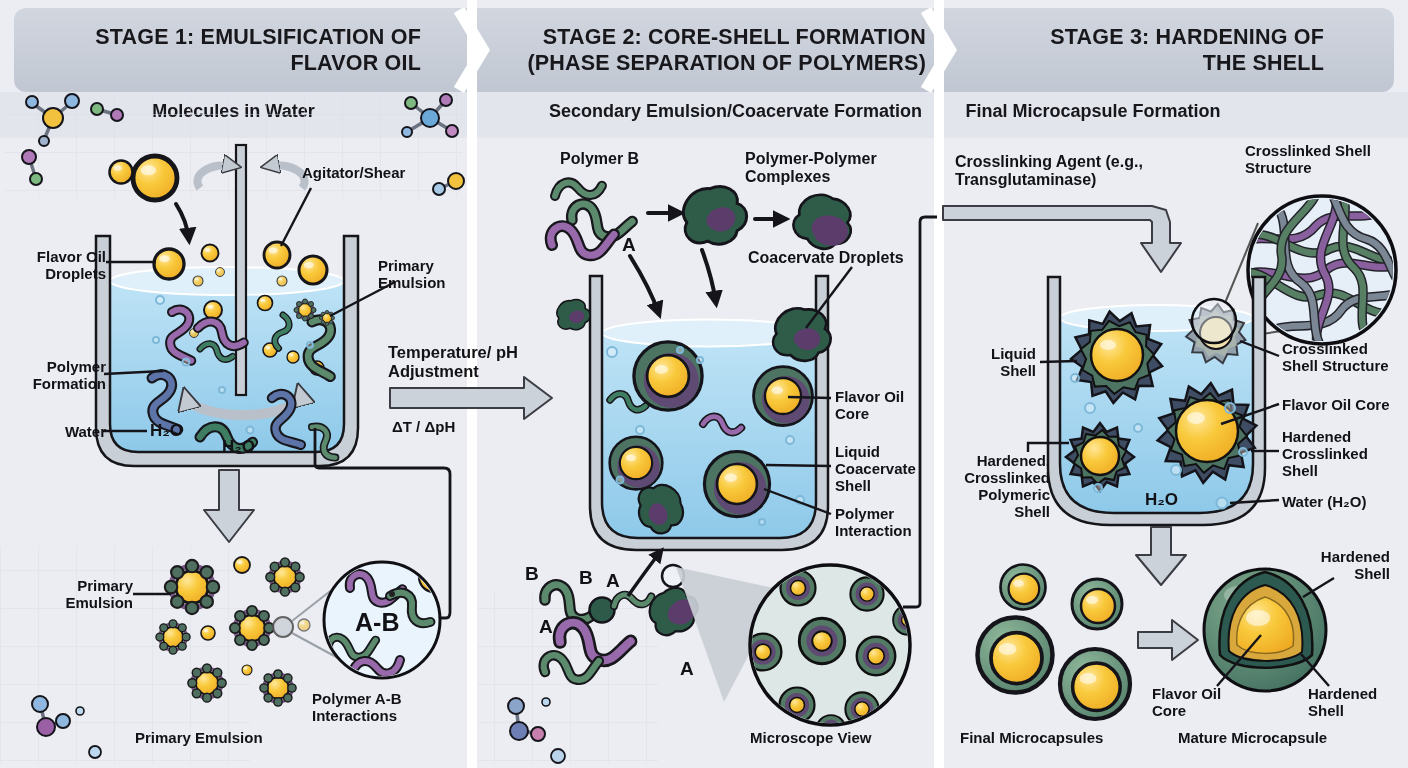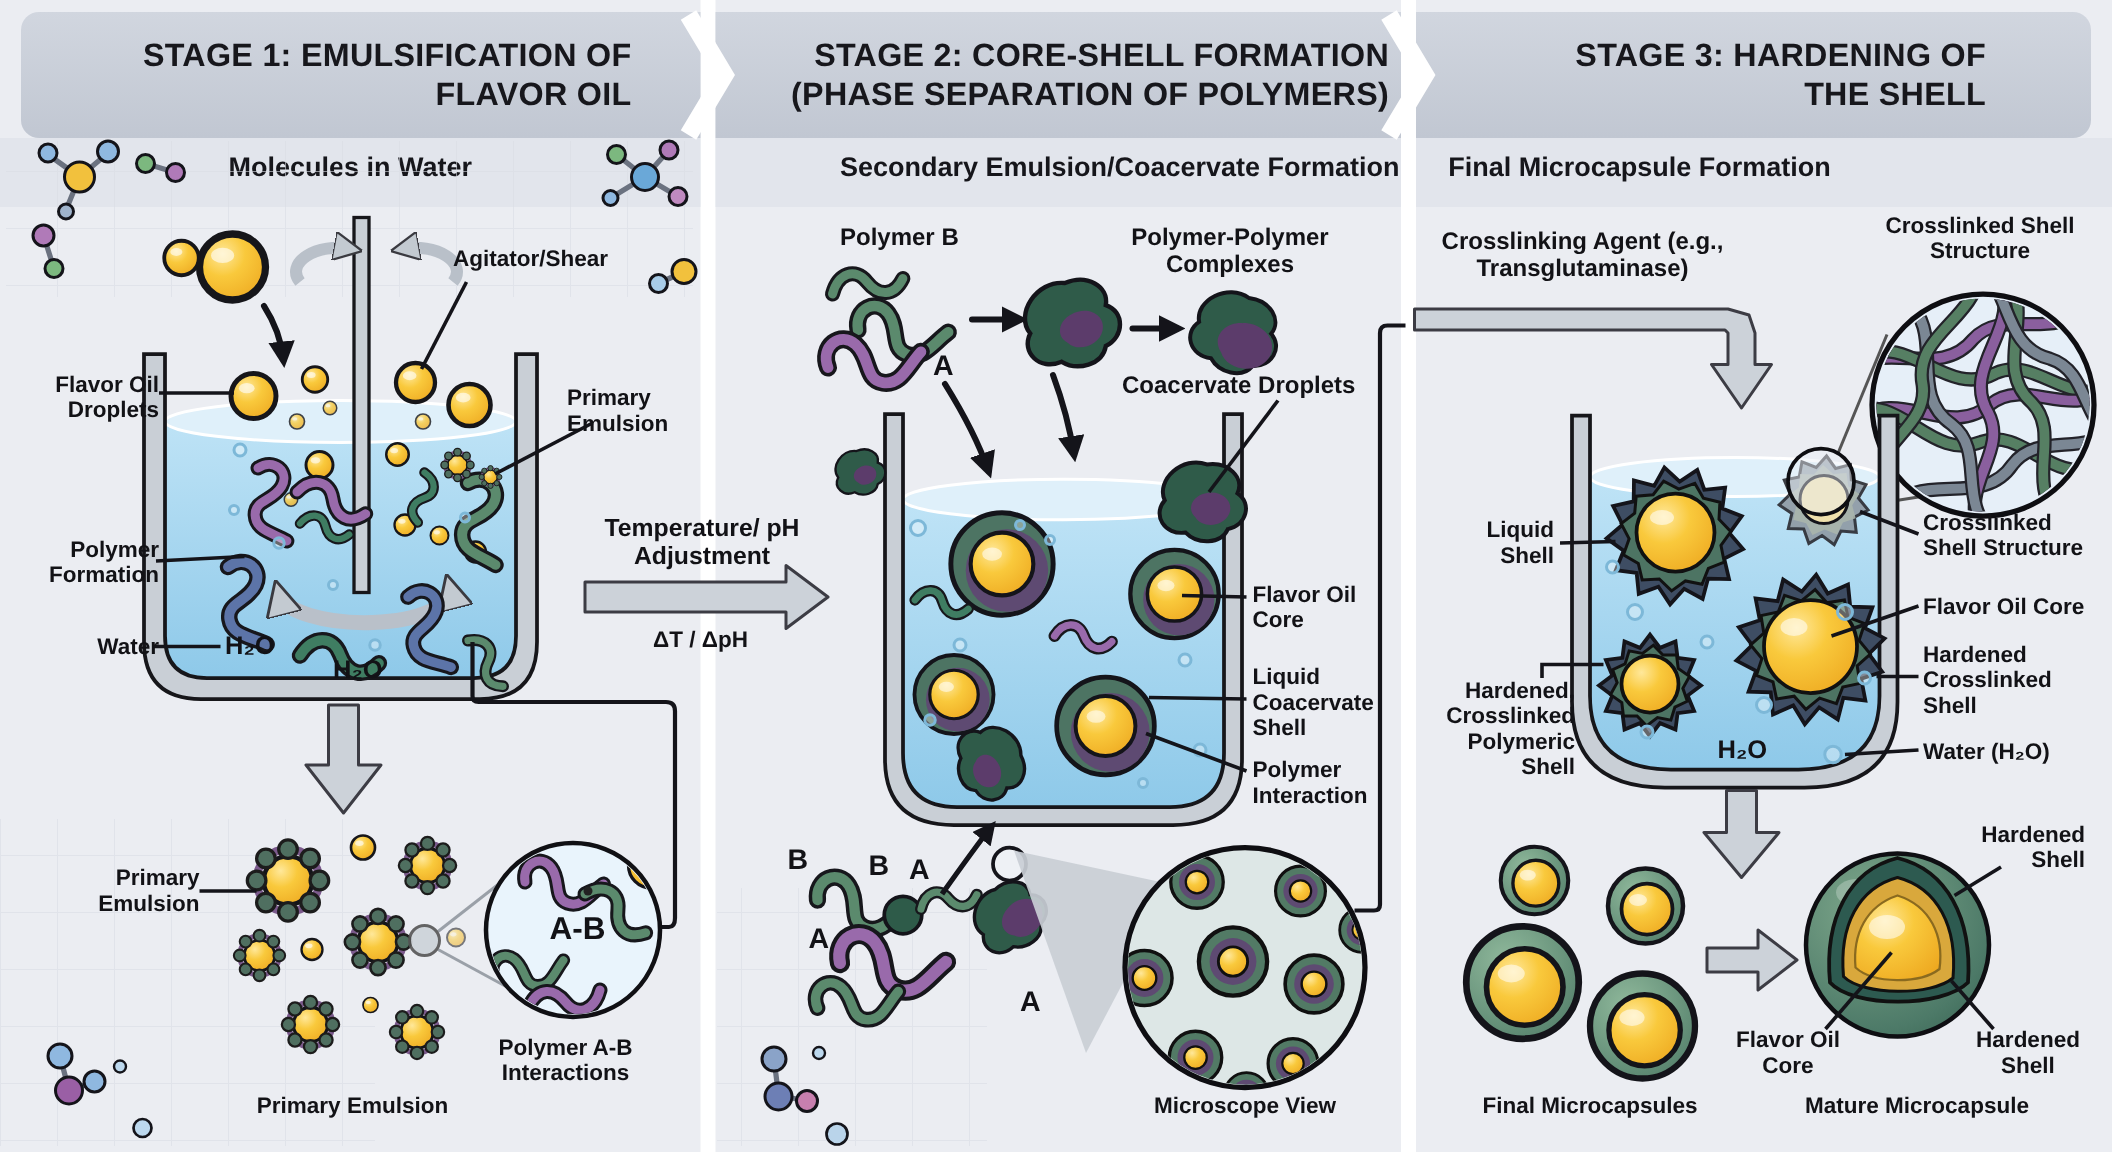--- a/index.html
+++ b/index.html
@@ -13,29 +13,29 @@
   .hdr{position:absolute;top:8px;height:84px;z-index:1;box-sizing:border-box;
        background:linear-gradient(#d1d6df,#c1c7d2);
        display:flex;align-items:center;justify-content:center;text-align:right;
        font-weight:bold;font-size:21.5px;line-height:1.22;color:#17171c;letter-spacing:.2px}
   #h1{left:14px;width:453px;border-radius:12px 0 0 12px;padding:0 46px}
   #h2{left:477px;width:457px;padding:0 8px}
   #h3{left:944px;width:450px;border-radius:0 12px 12px 0;padding:0 70px}
   .sub{position:absolute;top:101px;z-index:1;font-weight:bold;font-size:18px;
        color:#16161b;text-align:center}
   #sub1{left:0;width:467px}
-  #sub2{left:477px;width:539px}
+  #sub2{left:466px;width:539px}
   #sub3{left:896px;width:394px}
   #gfx{position:absolute;left:0;top:0;z-index:2}
   .lb{position:absolute;z-index:3;font-weight:bold;font-size:15px;line-height:1.14;color:#121216}
-  .rt{text-align:right}.ct{text-align:center}
+  .rt{text-align:right}.ct{text-align:left}
   .cap{font-size:15px}
   .h2o{font-size:17px}
   .letter{font-size:19px}
-  .abtxt{font-size:21px}
+  .abtxt{font-size:25px}
   
   .oL{stroke:#17171c;stroke-width:10;fill:none;stroke-linecap:round}
   .oL2{stroke:#23232a;stroke-width:9.5;fill:none;stroke-linecap:round}
   .cG{stroke:#5b8a6d;stroke-width:6;fill:none;stroke-linecap:round}
   .cT{stroke:#3f7d62;stroke-width:6;fill:none;stroke-linecap:round}
   .cP{stroke:#996aab;stroke-width:6;fill:none;stroke-linecap:round}
   .cB{stroke:#5c74a8;stroke-width:6;fill:none;stroke-linecap:round}
   .cP2{stroke:#8a5f9e;stroke-width:6.5;fill:none;stroke-linecap:round}
   .cG2{stroke:#567f63;stroke-width:6.5;fill:none;stroke-linecap:round}
   .cGr{stroke:#7b8794;stroke-width:6.5;fill:none;stroke-linecap:round}

